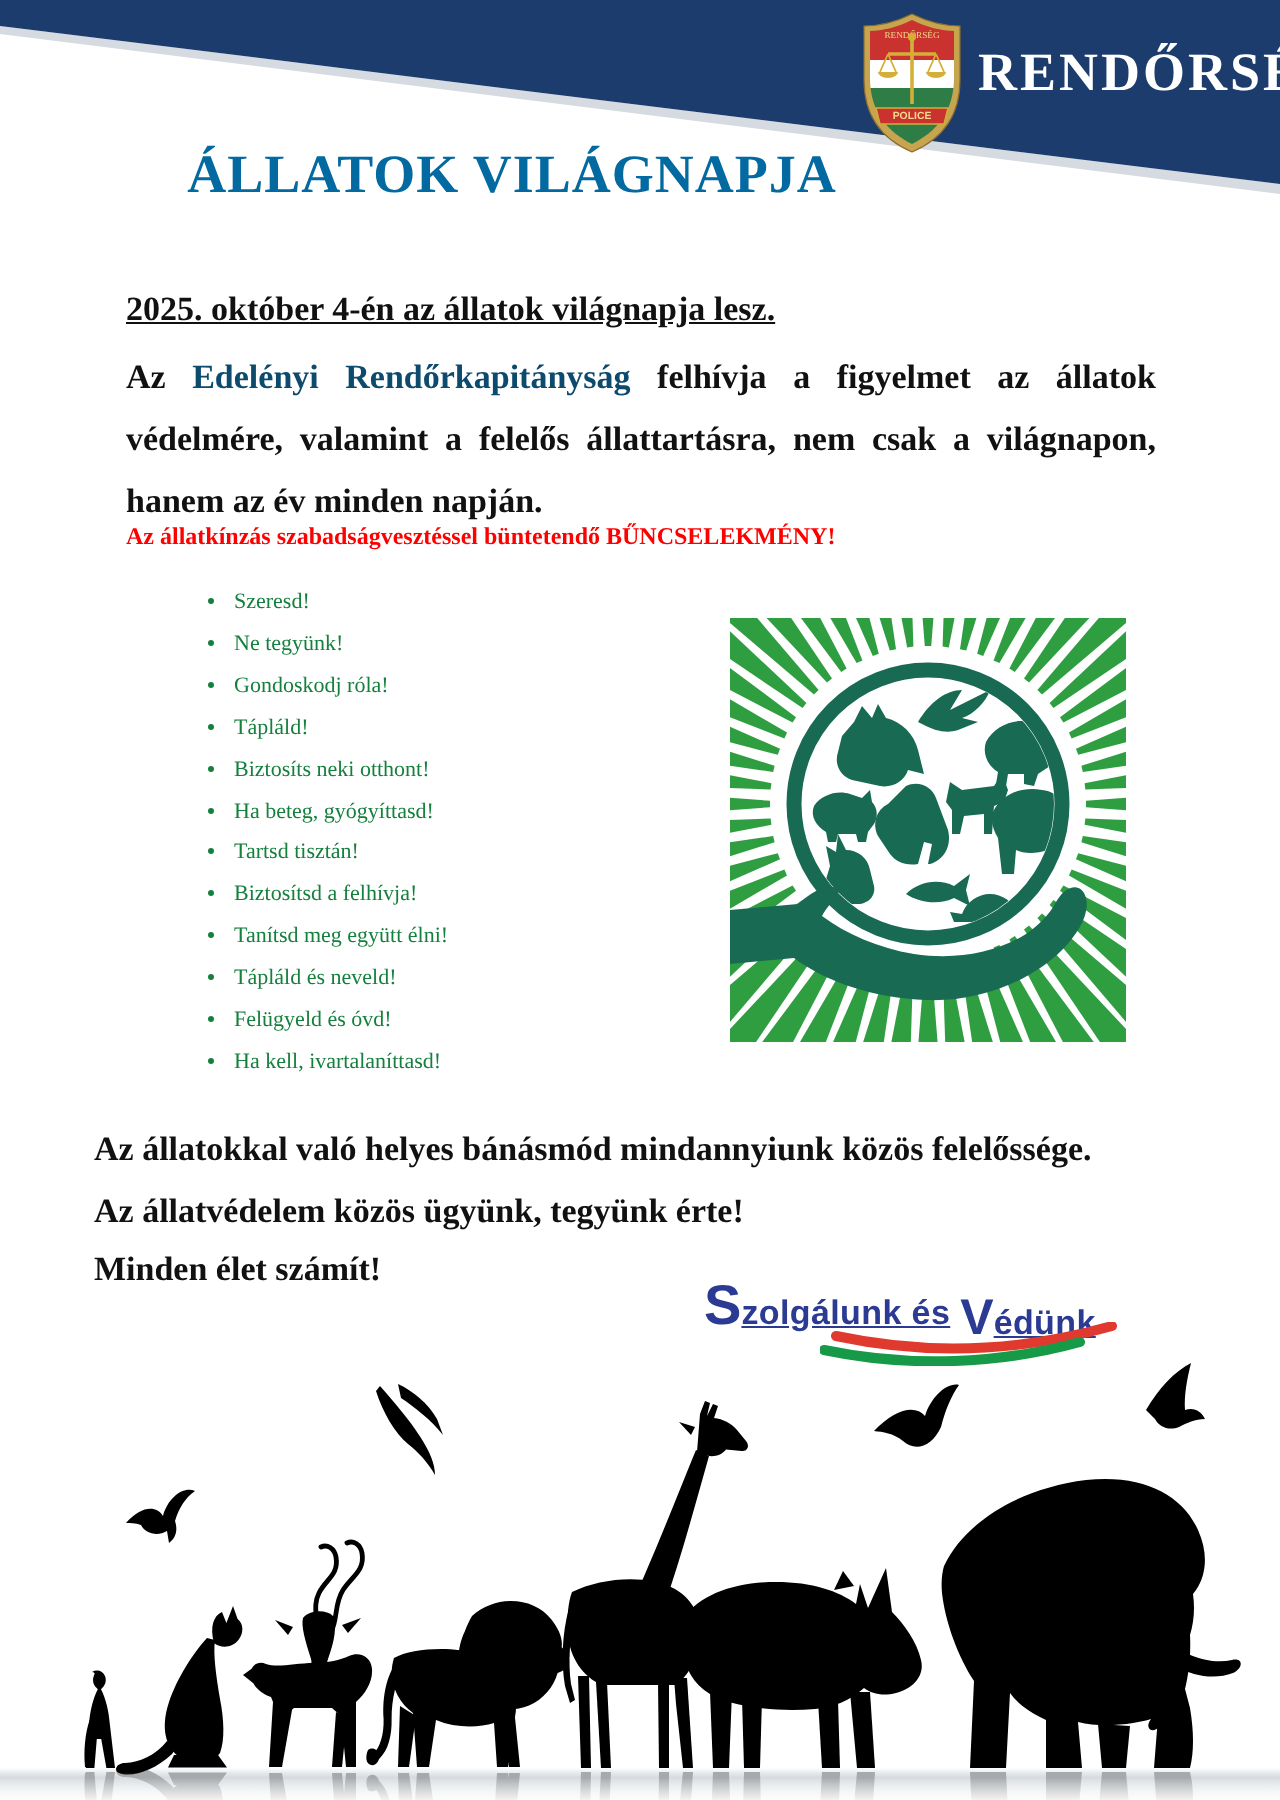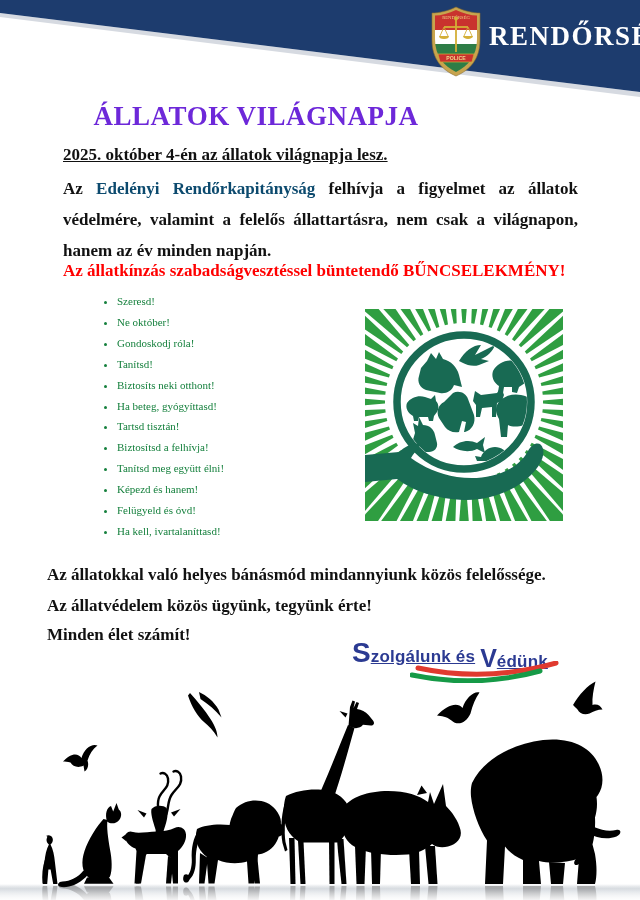--- a/index.html
+++ b/index.html
@@ -13,31 +13,31 @@
   .band-svg { position:absolute; top:0; left:0; }
   .brand-text {
     position:absolute; left:489px; top:21px; color:#ffffff;
     font-size:27px; letter-spacing:1.5px; font-weight:600;
     font-family:"Liberation Serif", serif; white-space:nowrap;
   }
   .badge { position:absolute; left:430px; top:6px; }
 
   
   .page-title {
-    position:absolute; top:101px; left:0; width:512px; text-align:center;
-    font-size:27px; font-weight:bold; letter-spacing:0.5px; color:#6d28d9;
+    position:absolute; top:72px; left:0; width:512px; text-align:center;
+    font-size:27px; font-weight:bold; letter-spacing:0.5px; color:#0369a1;
   }
 
   .p-date { position:absolute; left:63px; top:145px; font-size:17px; font-weight:bold;text-decoration:underline; }
   .p-callout {
     position:absolute; left:63px; top:173px; width:515px;
     font-size:17px; font-weight:bold; line-height:31px; text-align:justify;
   }
   .hl-blue { color:#0c4a6e; }
-  .p-warning { position:absolute; left:63px; top:261px; font-size:17px; font-weight:bold; color:#ff0000; }
+  .p-warning { position:absolute; left:63px; top:261px; font-size:12px; font-weight:bold; color:#ff0000; }
 
   ul.care-list { position:absolute; left:100px; top:291px; list-style:disc; padding-left:17px; }
   ul.care-list li { font-size:11px; line-height:20.9px; color:#15803d; }
 
   .emblem { position:absolute; left:365px; top:309px; }
 
   .closing { position:absolute; left:47px; font-size:17px; font-weight:bold; }
   .c1 { top:565px; } .c2 { top:596px; } .c3 { top:625px; }
 
   
@@ -87,29 +87,29 @@
   <div class="page-title">ÁLLATOK VILÁGNAPJA</div>
 
   <div class="p-date">2025. október 4-én az állatok világnapja lesz.</div>
 
   <div class="p-callout"><span>Az </span><span class="hl-blue">Edelényi Rendőrkapitányság</span><span> felhívja a figyelmet az állatok védelmére, valamint a felelős állattartásra, nem csak a világnapon, hanem az év minden napján.</span></div>
 
   <div class="p-warning">Az állatkínzás szabadságvesztéssel büntetendő BŰNCSELEKMÉNY!</div>
 
   <ul class="care-list">
     <li>Szeresd!</li>
-    <li>Ne október!</li>
+    <li>Ne tegyünk!</li>
     <li>Gondoskodj róla!</li>
-    <li>Tanítsd!</li>
+    <li>Tápláld!</li>
     <li>Biztosíts neki otthont!</li>
     <li>Ha beteg, gyógyíttasd!</li>
     <li>Tartsd tisztán!</li>
     <li>Biztosítsd a felhívja!</li>
     <li>Tanítsd meg együtt élni!</li>
-    <li>Képezd és hanem!</li>
+    <li>Tápláld és neveld!</li>
     <li>Felügyeld és óvd!</li>
     <li>Ha kell, ivartalaníttasd!</li>
   </ul>
 
   <svg class="emblem" width="198" height="212" viewBox="0 0 198 212">
     <defs>
       <clipPath id="globeClip">
           <circle cx="99" cy="93" r="63"></circle>
         </clipPath>
     </defs>

